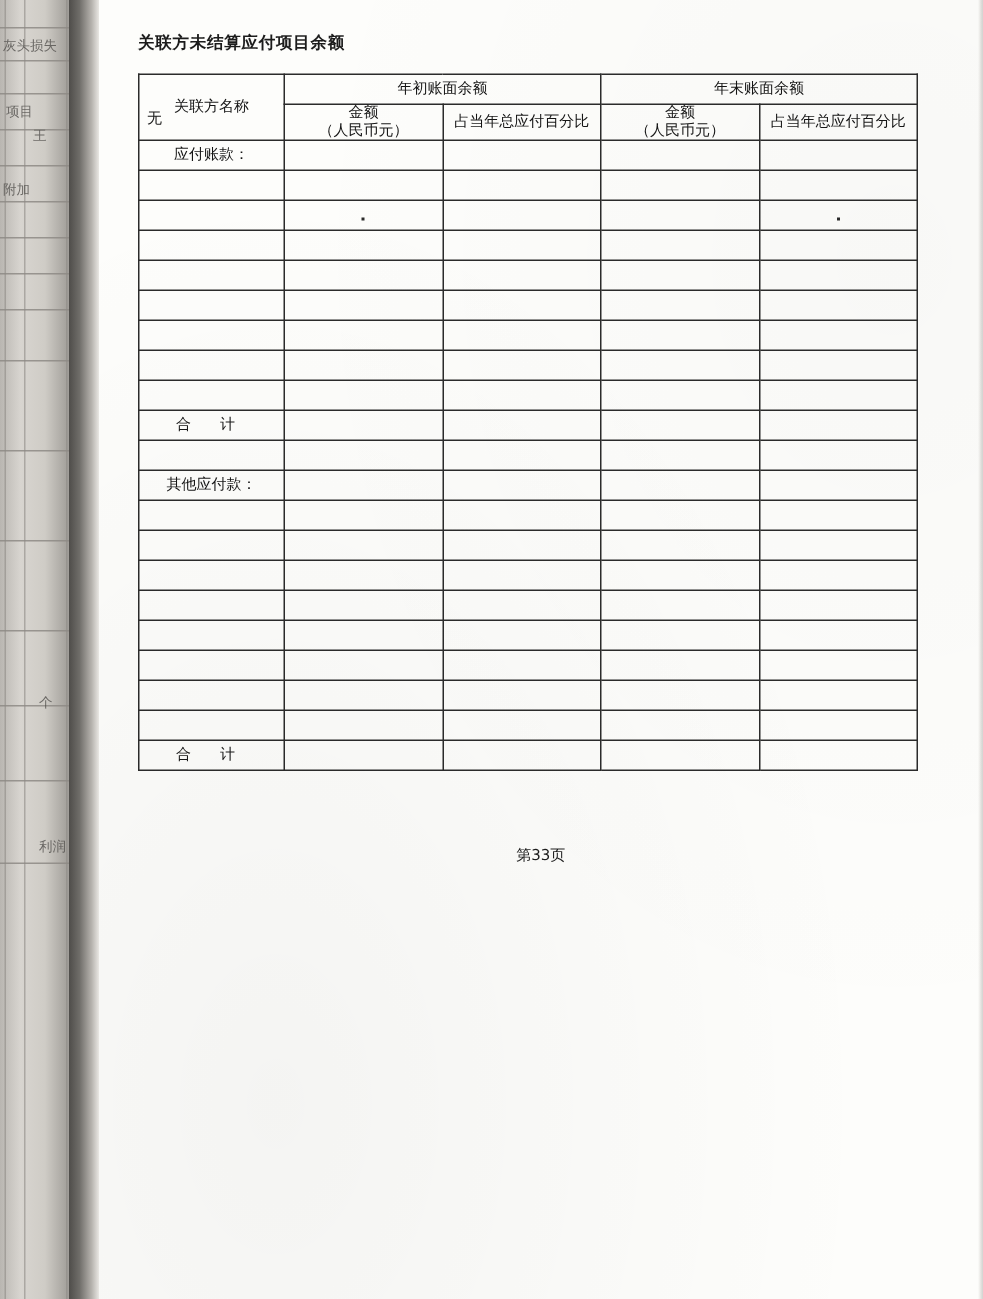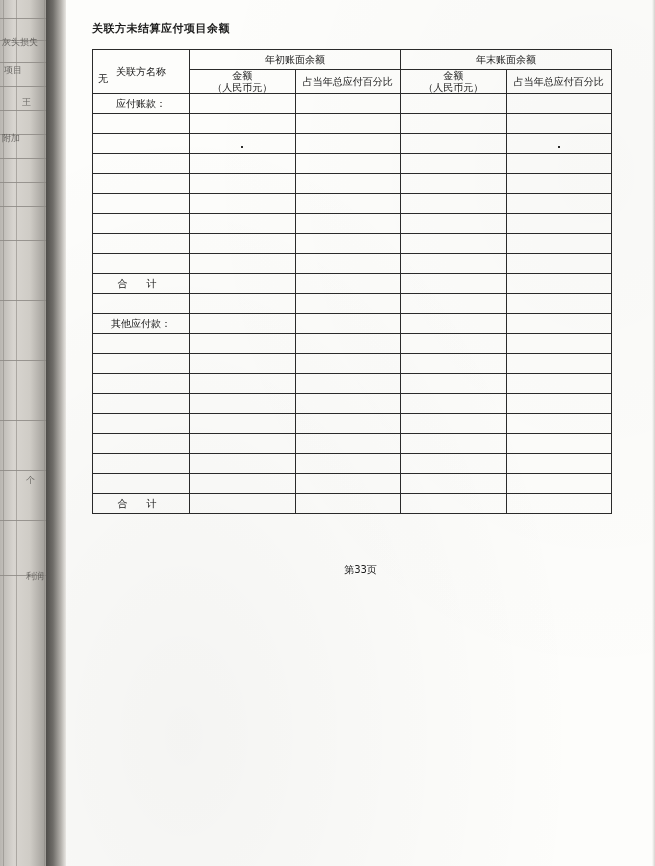--- a/index.html
+++ b/index.html
@@ -46,21 +46,20 @@
     background: #8d8a85;
     opacity: 0.6;
   }
   .left-bleed .bleed-text {
     position: absolute;
     font-family: Liberation Mono, monospace;
     font-size: 9px;
     color: #4a4845;
     white-space: nowrap;
     opacity: 0.75;
-    margin-top: 12px;
   }
 
   .spine-shadow {
     position: absolute;
     left: 46px; top: 0;
     width: 20px; height: 866px;
     background: linear-gradient(to right, #4f4d4a 0%, #6f6d69 35%, #b5b2ad 75%, #e9e7e3 100%);
   }
 
   .page-body {
@@ -179,21 +178,21 @@
     <div class="bleed-line" style="top:182px;"></div>
     <div class="bleed-line" style="top:206px;"></div>
     <div class="bleed-line" style="top:240px;"></div>
     <div class="bleed-line" style="top:300px;"></div>
     <div class="bleed-line" style="top:360px;"></div>
     <div class="bleed-line" style="top:420px;"></div>
     <div class="bleed-line" style="top:470px;"></div>
     <div class="bleed-line" style="top:520px;"></div>
     <div class="bleed-line" style="top:575px;"></div>
     <div class="bleed-text" style="left:2px; top:24px;">灰头损失</div>
-    <div class="bleed-text" style="left:4px; top:52px;">项目</div>
+    <div class="bleed-text" style="left:4px; top:68px;">项目</div>
     <div class="bleed-text" style="left:22px; top:84px;">王</div>
     <div class="bleed-text" style="left:2px; top:120px;">附加</div>
     <div class="bleed-text" style="left:26px; top:462px;">个</div>
     <div class="bleed-text" style="left:26px; top:558px;">利润</div>
   </div>
 
   <div class="spine-shadow"></div>
 
   <div class="page-body">
     <div class="page-edge-right"></div>

